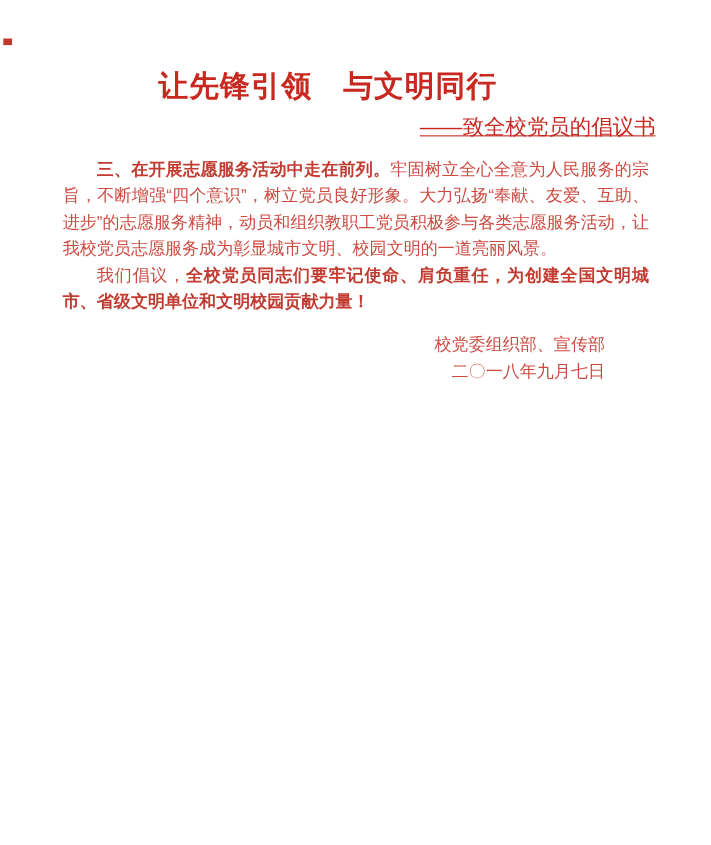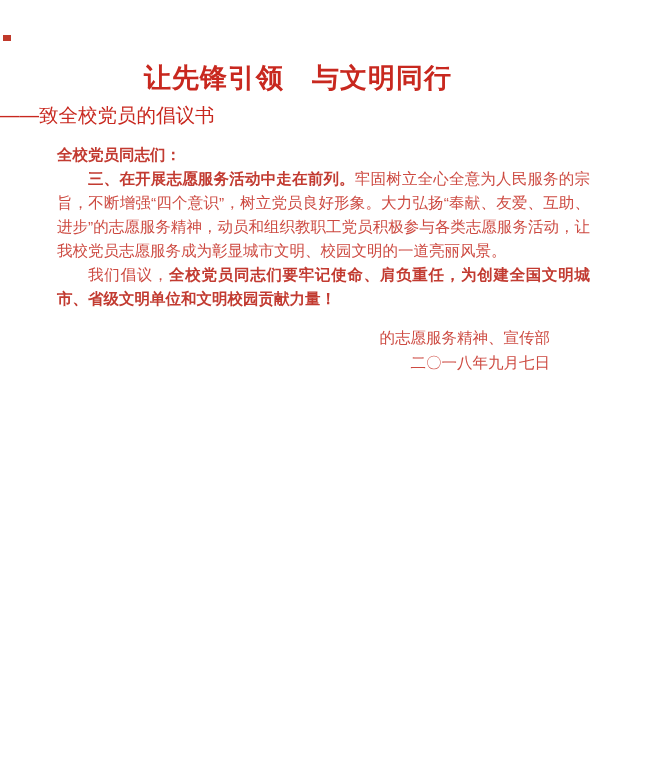--- a/index.html
+++ b/index.html
@@ -36,24 +36,25 @@
     font-size: 27px;
     font-weight: bold;
     letter-spacing: 1px;
     color: var(--c-title);
   }
   .subtitle {
     position: absolute;
     top: 102px;
     left: 0;
     width: 100%;
-    text-align: left;
+    text-align: right;
     font-size: 19.5px;
     font-weight: normal;
     color: var(--c-title);
+    text-decoration: underline;
   }
   .doc-body {
     position: absolute;
     top: 143px;
     left: 57px;
     width: 533px;
     font-size: 15.5px;
     line-height: 24px;
     color: var(--c-body);
     text-align: justify;
@@ -85,28 +86,27 @@
 <div class="page">
 
   <div class="corner-mark"></div>
 
   <h1 class="title">让先锋引领　与文明同行</h1>
 
   <h2 class="subtitle">——致全校党员的倡议书</h2>
 
   <div class="doc-body">
 
-    <p class="salutation">全校党员同志们：</p>
 
 
 
 
     <p class="para"><span class="lead">三、在开展志愿服务活动中走在前列。</span><span>牢固树立全心全意为人民服务的宗旨，不断增强“四个意识”，树立党员良好形象。大力弘扬“奉献、友爱、互助、进步”的志愿服务精神，动员和组织教职工党员积极参与各类志愿服务活动，让我校党员志愿服务成为彰显城市文明、校园文明的一道亮丽风景。</span></p>
 
     <p class="para"><span>我们倡议，</span><span class="closing-bold">全校党员同志们要牢记使命、肩负重任，为创建全国文明城市、省级文明单位和文明校园贡献力量！</span></p>
 
     <div class="signature-block">
-      <p>的志愿服务精神、宣传部</p>
+      <p>校党委组织部、宣传部</p>
       <p>二〇一八年九月七日</p>
     </div>
 
   </div>
 </div>
 
 </body></html>

